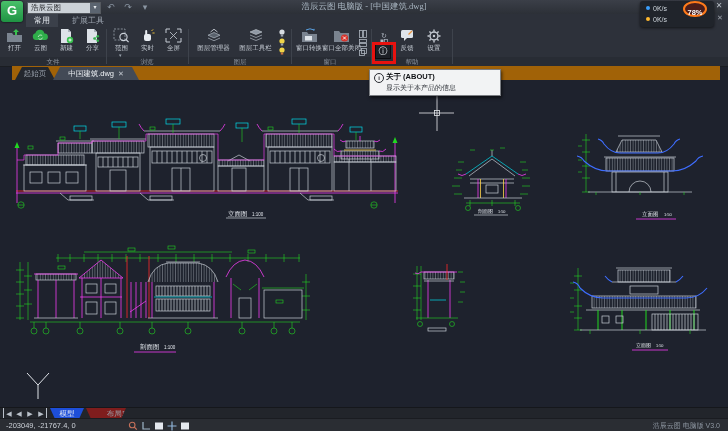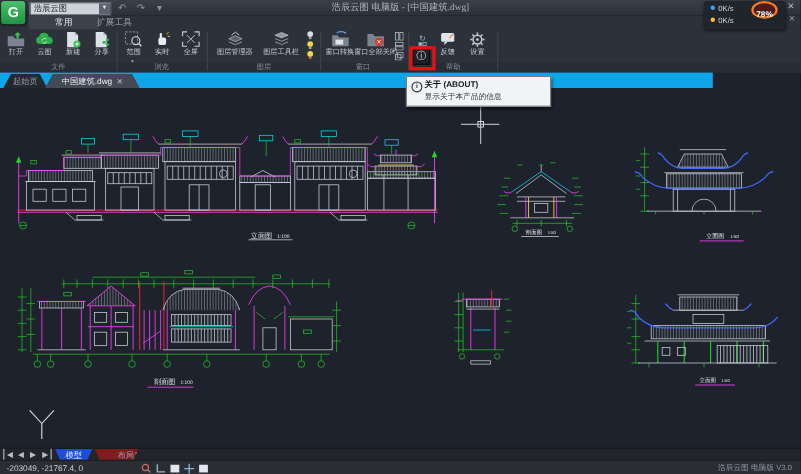--- a/index.html
+++ b/index.html
@@ -15,21 +15,21 @@
     background:linear-gradient(#49c06a,#1f9343);color:#fff;font-weight:bold;
     font-size:13px;text-align:center;line-height:20px;box-shadow:0 0 2px #000;}
   #mode-combo{left:27px;top:2px;width:72px;height:10px;background:#ccd2d8;border:1px solid #55595f;}
   #mode-combo .val{position:absolute;left:3px;top:0;font-size:7.5px;color:#17191d;line-height:10px;}
   #mode-combo .dd{position:absolute;right:0;top:0;width:10px;height:10px;background:#5b6470;
     color:#e8ecf0;font-size:6px;text-align:center;line-height:9px;}
   .qat-btn{top:1px;width:14px;height:12px;color:#8a95a2;font-size:9px;line-height:12px;text-align:center;}
   #close-btn{right:3px;top:0;width:12px;height:12px;color:#b6bcc4;font-size:8px;text-align:center;line-height:12px;z-index:60;}
   
   #ribbon{left:0;top:14px;width:728px;height:52px;background:#2d313a;}
-  .rtab{top:0;height:13px;font-size:8px;line-height:13px;padding:0 24px;color:#9aa2ad;}
+  .rtab{top:0;height:13px;font-size:8px;line-height:13px;padding:0 8px;color:#9aa2ad;}
   .rtab.active{background:#3b404a;color:#e8ecf2;}
   #ribbon-body{left:0;top:13px;width:728px;height:39px;background:#2d313a;border-bottom:1px solid #1a1d22;}
   #group-strip{left:0;top:30px;width:728px;height:9px;background:#282c34;}
   .gsep{top:2px;width:1px;height:35px;background:#3e434c;}
   .glabel{top:30px;height:9px;font-size:6.5px;color:#8b939e;line-height:9px;text-align:center;width:60px;}
   .rbtn{top:1px;height:29px;text-align:center;}
   .rbtn .ric{display:block;margin:0 auto;}
   .rlbl{display:block;font-size:6.5px;color:#c6ccd4;line-height:8px;white-space:nowrap;}
   .scol-btn{height:9px;text-align:center;line-height:9px;}
   .sglyph{font-size:7px;color:#aeb6c0;line-height:9px;}
@@ -37,21 +37,21 @@
      color:#e4e8ee;font-size:9px;line-height:13px;text-align:center;z-index:40;}
   #red-box{left:372px;top:42px;width:18px;height:16px;border:3px solid #e8120f;z-index:41;}
   
   #tooltip{left:369px;top:69px;width:122px;background:#f2f3f4;border:1px solid #7a7d82;
     box-shadow:1px 2px 3px rgba(0,0,0,.6);z-index:50;padding:2px 4px 3px 4px;}
   #tooltip .tt1{font-size:7.5px;font-weight:bold;color:#101215;line-height:10px;}
   #tooltip .tt-ic{display:inline-block;width:8px;height:8px;border:1px solid #2a2d33;border-radius:50%;
     font-size:6px;line-height:8px;text-align:center;color:#2a2d33;font-weight:bold;margin-right:2px;vertical-align:-1px;}
   #tooltip .tt2{font-size:7px;color:#33373d;margin-left:12px;line-height:9px;}
   
-  #doctabs{left:0;top:66px;width:648px;height:14px;background:#0ea5e9;}
+  #doctabs{left:12px;top:66px;width:708px;height:14px;background:#a16207;}
   .dtab{top:1px;height:13px;font-size:7.5px;line-height:13px;text-align:center;
     clip-path:polygon(7px 0,calc(100% - 7px) 0,100% 100%,0 100%);}
   .dtab.inactive{background:#23272e;color:#98a0ab;}
   .dtab.active{background:#434a56;color:#eef1f5;}
   .dtab .x{font-size:7px;color:#c2c8d0;margin-left:4px;}
   
   #canvas{left:0;top:80px;width:728px;height:327px;background:#1e222d;}
   
   .w{stroke:#c9ced6;fill:none;stroke-width:.7;}
   .m{stroke:#f03ef0;fill:none;stroke-width:.8;}

